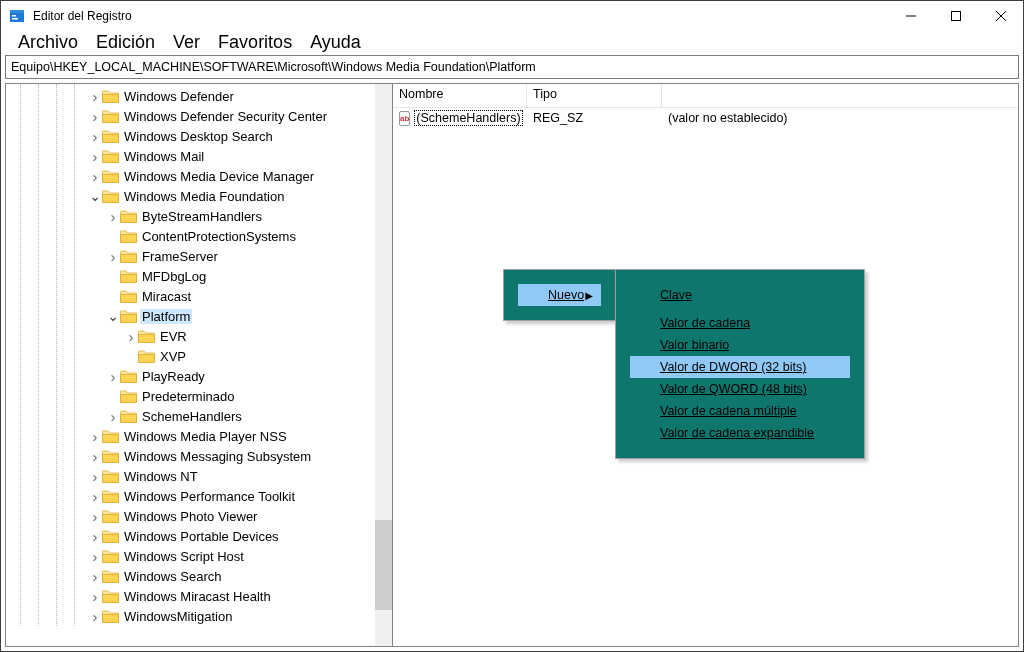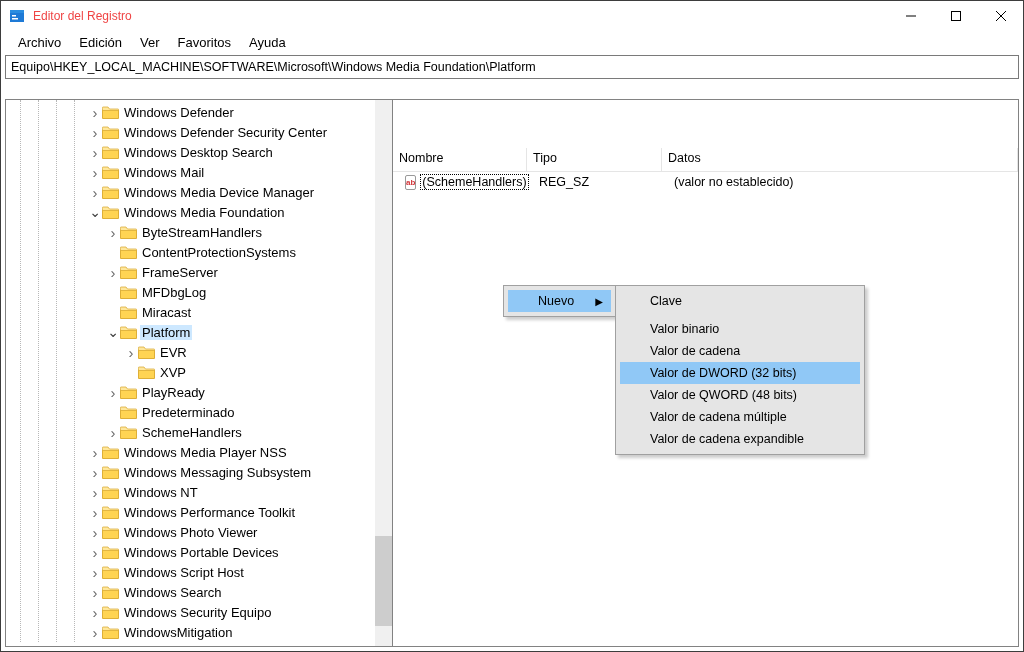--- a/index.html
+++ b/index.html
@@ -1,51 +1,51 @@
 <!DOCTYPE html>
 <html><head>
 <meta charset="utf-8">
 <style>
 * { box-sizing: border-box; margin: 0; padding: 0; }
 body { font-family: "Segoe UI", Tahoma, sans-serif; font-size: 12.5px; background: #fff; color: #000; width: 1024px; height: 652px; overflow: hidden; display: flex; flex-direction: column; border: 1px solid #3d3d3d; }
 .titlebar { height: 30px; display: flex; align-items: center; padding-left: 8px; background: #fff; }
 .titlebar .app-icon { width: 16px; height: 16px; margin-right: 8px; display: flex; align-items: center; justify-content: center; }
 .titlebar .app-icon svg { width: 16px; height: 16px; }
-.titlebar .title { flex: 1; font-size: 12px; color: #ef4444; }
+.titlebar .title { flex: 1; font-size: 12px; color: #000000; }
 .winbtns { display: flex; }
 .winbtn { width: 45px; height: 30px; display: flex; align-items: center; justify-content: center; color: #000; }
 .winbtn svg { width: 10px; height: 10px; }
-.menubar { height: 22px; display: flex; align-items: center; padding: 0 8px; gap: 0; font-size: 13px; }
+.menubar { height: 22px; display: flex; align-items: center; padding: 0 8px; gap: 0; font-size: 18px; }
 .menuitem { padding: 2px 9px; }
-.addressbar { height: 24px; border: 1px solid #7a7a7a; margin: 2px 4px 20px 4px; padding: 2px 5px; font-size: 12.5px; display: flex; align-items: center; background: #fff; }
+.addressbar { height: 24px; border: 1px solid #7a7a7a; margin: 2px 4px 4px 4px; padding: 2px 5px; font-size: 12.5px; display: flex; align-items: center; background: #fff; }
 .content { flex: 1; display: flex; min-height: 0; position: relative; margin: 0 4px 4px 4px; }
 .treepane { width: 388px; border: 1px solid #828282; overflow: hidden; position: relative; background: #fff; }
 .treeinner { position: absolute; top: 0; left: 0; right: 17px; bottom: 0; overflow: hidden; }
 .tree-scrollbar { position: absolute; right: 0; top: 0; width: 17px; height: 100%; background: #f0f0f0; }
 .tree-thumb { position: absolute; right: 0; width: 17px; background: #cdcdcd; }
 .listpane { flex: 1; border: 1px solid #828282; border-left: none; position: relative; background: #fff; }
-.listheader { display: flex; border-bottom: 1px solid #e5e5e5; height: 24px; font-size: 12.5px; margin-top: 48px; }
+.listheader { display: flex; border-bottom: 1px solid #e5e5e5; height: 24px; font-size: 12.5px; }
 .listheader > div { padding: 3px 6px; border-right: 1px solid #e5e5e5; }
 .col-name { width: 134px; }
 .col-type { width: 135px; }
 .col-data { flex: 1; }
 .listrow { display: flex; height: 20px; align-items: center; }
-.listrow .cell { padding: 0 12px; font-size: 12.5px; }
+.listrow .cell { padding: 0 6px; font-size: 12.5px; }
 .listrow .col-name { display: flex; align-items: center; gap: 4px; }
 .val-icon { width: 15px; height: 15px; border: 1px solid #999; display: flex; align-items: center; justify-content: center; font-size: 8px; font-weight: bold; color: #d13438; background: #fff; border-radius: 2px; }
 .dotted { border: 1px dotted #000; padding: 0 1px; }
 .tree { padding-top: 2px; position: relative; }
 .node { display: flex; align-items: center; height: 20px; font-size: 13px; white-space: nowrap; }
 .toggle { width: 14px; text-align: center; color: #595959; font-size: 12px; user-select: none; }
 .folder-icon { width: 17px; height: 14px; margin-right: 3px; display: flex; align-items: center; justify-content: center; }
 .folder-icon svg { width: 17px; height: 13px; }
 .nodelabel { padding: 0 2px; }
 .nodelabel.selected { background: #cde8ff; }
 .guide { position: absolute; border-left: 1px dotted #b8b8b8; top: 0; bottom: 0; }
-.ctxmenu { position: absolute; background: #e5e5e5; border: 1px solid #a0a0a0; box-shadow: 3px 3px 3px rgba(0,0,0,0.2); font-size: 12.5px; padding: 4px; }
+.ctxmenu { position: absolute; background: #0f766e; border: 1px solid #a0a0a0; box-shadow: 3px 3px 3px rgba(0,0,0,0.2); font-size: 12.5px; padding: 14px; text-decoration: underline; }
 .ctxmenu1 { left: 498px; top: 186px; width: 113px; }
 .ctxmenu2 { left: 610px; top: 186px; width: 250px; }
 .ctxitem { height: 22px; display: flex; align-items: center; padding: 0 26px 0 30px; position: relative; }
 .ctxitem.highlight { background: #90c8f6; }
 .ctxitem.highlight2 { background: #90c8f6; }
 .ctxarrow { position: absolute; right: 8px; font-size: 10px; }
 </style>
 </head>
 <body>
 
@@ -351,21 +351,21 @@
             <span class="nodelabel">Windows Search</span>
           </div>
           <div class="node" style="padding-left: 82px;">
             <span class="toggle" style="transform: none; font-size: 15px; color: rgb(106, 106, 106);">›</span>
             <span class="folder-icon">
               <svg viewBox="0 0 17 13">
                 <path d="M0.5 2.5 L0.5 12 Q0.5 12.5 1 12.5 L16 12.5 Q16.5 12.5 16.5 12 L16.5 3.5 Q16.5 3 16 3 L7.5 3 L6 1 L1 1 Q0.5 1 0.5 1.5 Z" fill="#ffe79c" stroke="#d6a52a" stroke-width="0.7"></path>
                 <path d="M0.5 4.5 L16.5 4.5 L16.5 12 Q16.5 12.5 16 12.5 L1 12.5 Q0.5 12.5 0.5 12 Z" fill="#ffd453" stroke="#d6a52a" stroke-width="0.7"></path>
               </svg>
             </span>
-            <span class="nodelabel">Windows Security Equipo</span>
+            <span class="nodelabel">Windows Miracast Health</span>
           </div>
           <div class="node" style="padding-left: 82px;">
             <span class="toggle" style="transform: none; font-size: 15px; color: rgb(106, 106, 106);">›</span>
             <span class="folder-icon">
               <svg viewBox="0 0 17 13">
                 <path d="M0.5 2.5 L0.5 12 Q0.5 12.5 1 12.5 L16 12.5 Q16.5 12.5 16.5 12 L16.5 3.5 Q16.5 3 16 3 L7.5 3 L6 1 L1 1 Q0.5 1 0.5 1.5 Z" fill="#ffe79c" stroke="#d6a52a" stroke-width="0.7"></path>
                 <path d="M0.5 4.5 L16.5 4.5 L16.5 12 Q16.5 12.5 16 12.5 L1 12.5 Q0.5 12.5 0.5 12 Z" fill="#ffd453" stroke="#d6a52a" stroke-width="0.7"></path>
               </svg>
             </span>
             <span class="nodelabel">WindowsMitigation</span>
@@ -374,21 +374,20 @@
     </div>
     <div class="tree-scrollbar">
       <div class="tree-thumb" style="top:436px;height:90px"></div>
     </div>
   </div>
 
   <div class="listpane">
     <div class="listheader">
       <div class="col-name">Nombre</div>
       <div class="col-type">Tipo</div>
-      <div class="col-data">Datos</div>
     </div>
     <div class="listrow">
       <div class="cell col-name">
         <span class="val-icon">ab</span>
         <span class="dotted">(SchemeHandlers)</span>
       </div>
       <div class="cell col-type">REG_SZ</div>
       <div class="cell col-data">(valor no establecido)</div>
     </div>
   </div>
@@ -399,24 +398,24 @@
       <span class="ctxarrow">▶</span>
     </div>
   </div>
 
   <div class="ctxmenu ctxmenu2">
     <div class="ctxitem">
         <span>Clave</span>
       </div>
     <div style="height:6px"></div>
     <div class="ctxitem">
+        <span>Valor de cadena</span>
+      </div>
+    <div class="ctxitem">
         <span>Valor binario</span>
-      </div>
-    <div class="ctxitem">
-        <span>Valor de cadena</span>
       </div>
     <div class="ctxitem highlight2">
         <span>Valor de DWORD (32 bits)</span>
       </div>
     <div class="ctxitem">
         <span>Valor de QWORD (48 bits)</span>
       </div>
     <div class="ctxitem">
         <span>Valor de cadena múltiple</span>
       </div>

